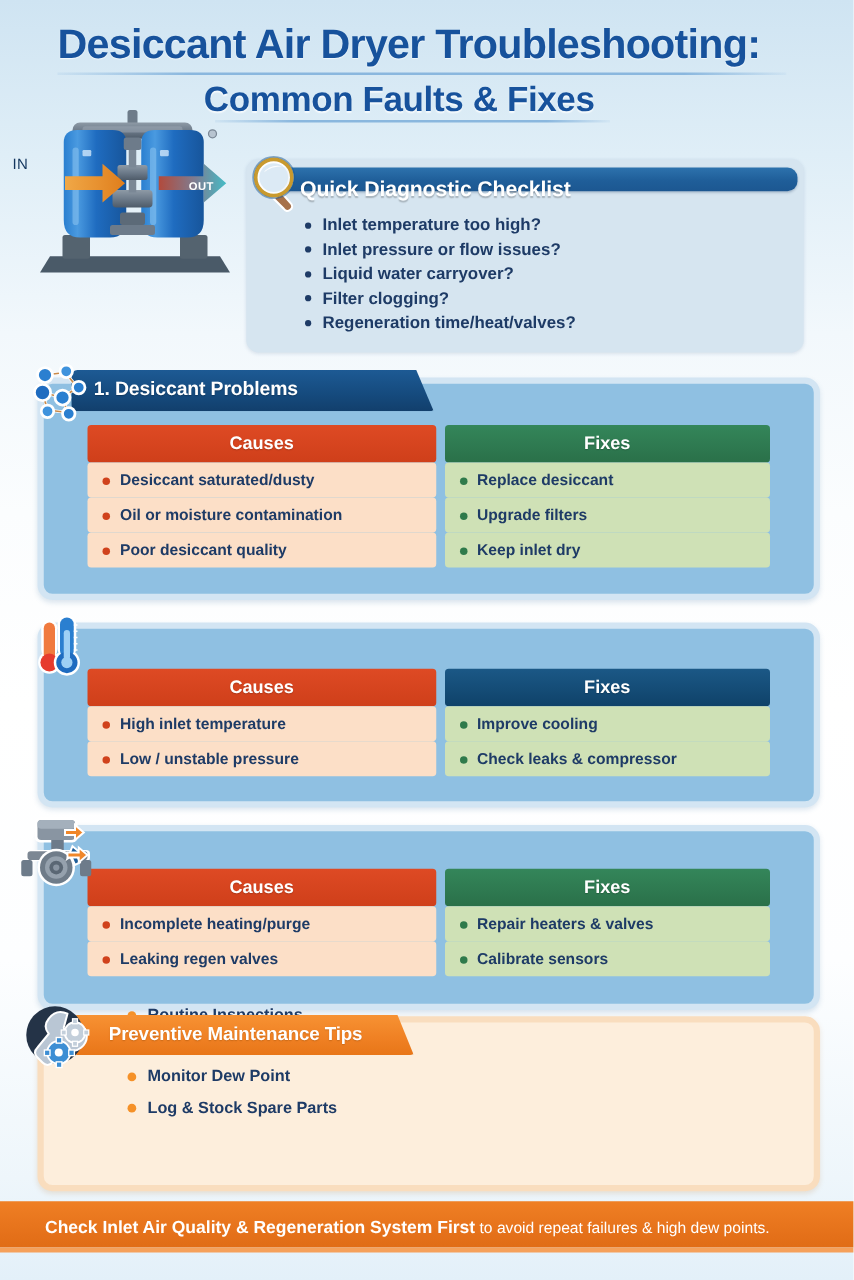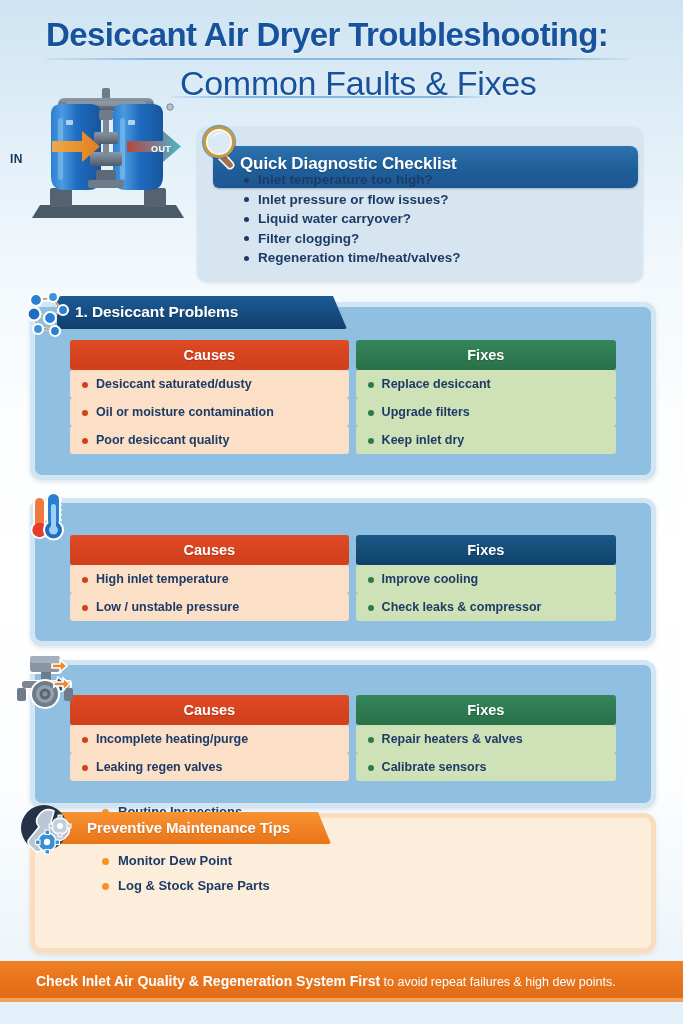--- a/index.html
+++ b/index.html
@@ -33,56 +33,56 @@
     letter-spacing: -0.6px;
     color: #17529c;
     white-space: nowrap;
     text-shadow: 0 1px 1px rgba(255,255,255,.7);
   }
   .title-rule1 {
     position: absolute; left: 46px; top: 58px; width: 583px; height: 2px;
     background: linear-gradient(90deg, rgba(138,183,222,.15), #8ab7de 18%, #8ab7de 86%, rgba(138,183,222,.1));
   }
   .title-sub {
-    position: absolute; left: 180px; top: 64px;
-    font-size: 34px; font-weight: normal;
+    position: absolute; left: 163px; top: 64px;
+    font-size: 28px; font-weight: bold;
     letter-spacing: -0.3px;
     color: #17529c;
     white-space: nowrap;
     text-shadow: 0 1px 1px rgba(255,255,255,.7);
   }
   .title-rule2 {
     position: absolute; left: 172px; top: 96px; width: 316px; height: 2px;
     background: linear-gradient(90deg, rgba(138,183,222,.15), #8ab7de 20%, #8ab7de 84%, rgba(138,183,222,.1));
   }
 
   
   .dryer { position: absolute; left: 24px; top: 84px; width: 168px; height: 145px; }
   .in-label {
-    position: absolute; left: 10px; top: 152px;
-    font-size: 12px; font-weight: bold; color: #13365e; letter-spacing: .3px;
+    position: absolute; left: 10px; top: 124px;
+    font-size: 12px; font-weight: normal; color: #13365e; letter-spacing: .3px;
   }
   .out-label {
     position: absolute; left: 151px; top: 144px;
     font-size: 9px; font-weight: bold; color: #ffffff; letter-spacing: .4px;
     z-index: 6;
     text-align: center;
   }
 
   
   .checklist-panel {
     position: absolute; left: 197px; top: 127px;
     width: 446px; height: 155px;
     background: #d6e5f0;
     border-radius: 10px;
     box-shadow: 0 1px 3px rgba(40,80,120,.13);
   }
   .checklist-bar {
-    position: absolute; left: 213px; top: 146px;
-    width: 425px; height: 42px;
+    position: absolute; left: 213px; top: 134px;
+    width: 425px; height: 19px;
     background: linear-gradient(180deg, #2d72ad 0%, #1f5e99 55%, #1c5791 100%);
     border-radius: 6px 8px 8px 6px;
     box-shadow: 0 1px 2px rgba(20,50,90,.3);
   }
   .checklist-bar-title {
     position: absolute; left: 27px; top: 8px;
     font-size: 17px; font-weight: bold; color: #ffffff;
     letter-spacing: -0.1px; white-space: nowrap;
     text-shadow: 0 1px 1px rgba(0,0,0,.22);
   }

